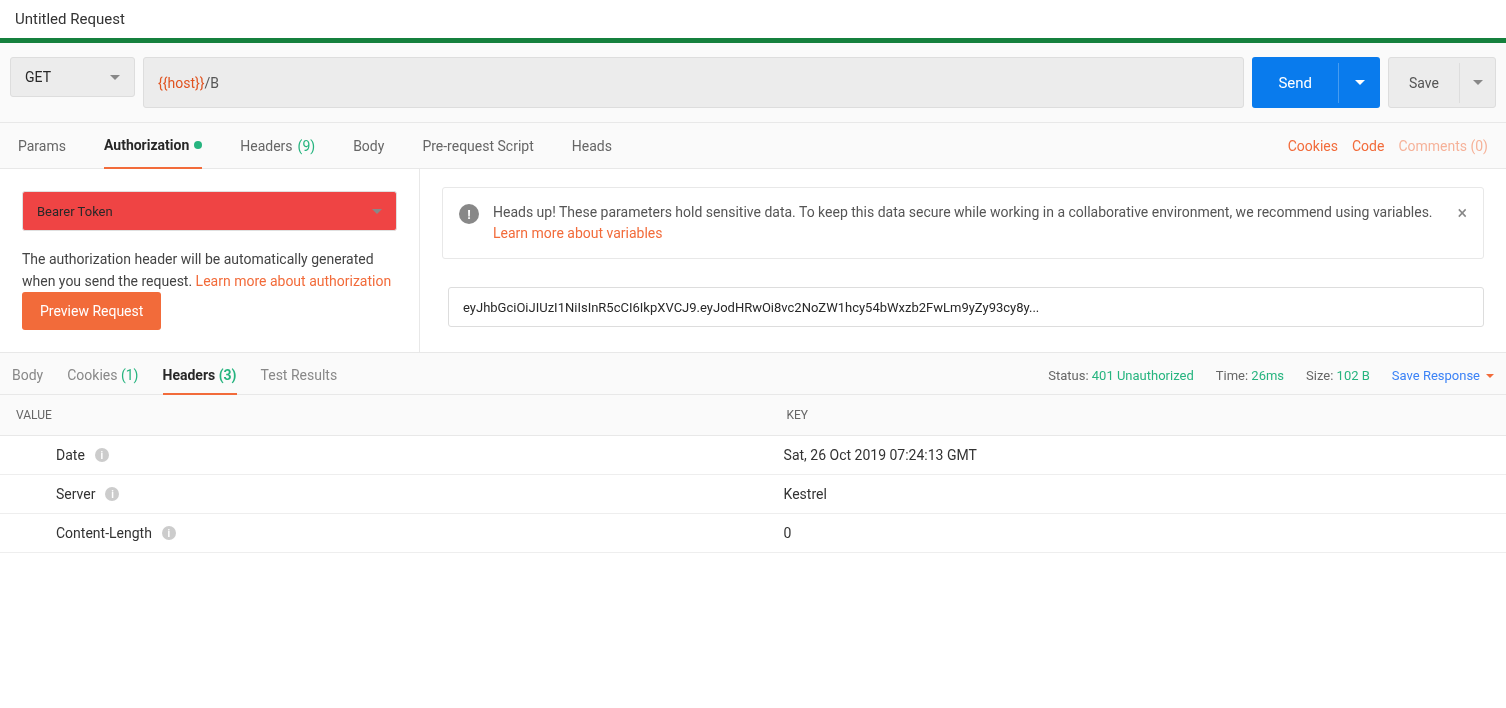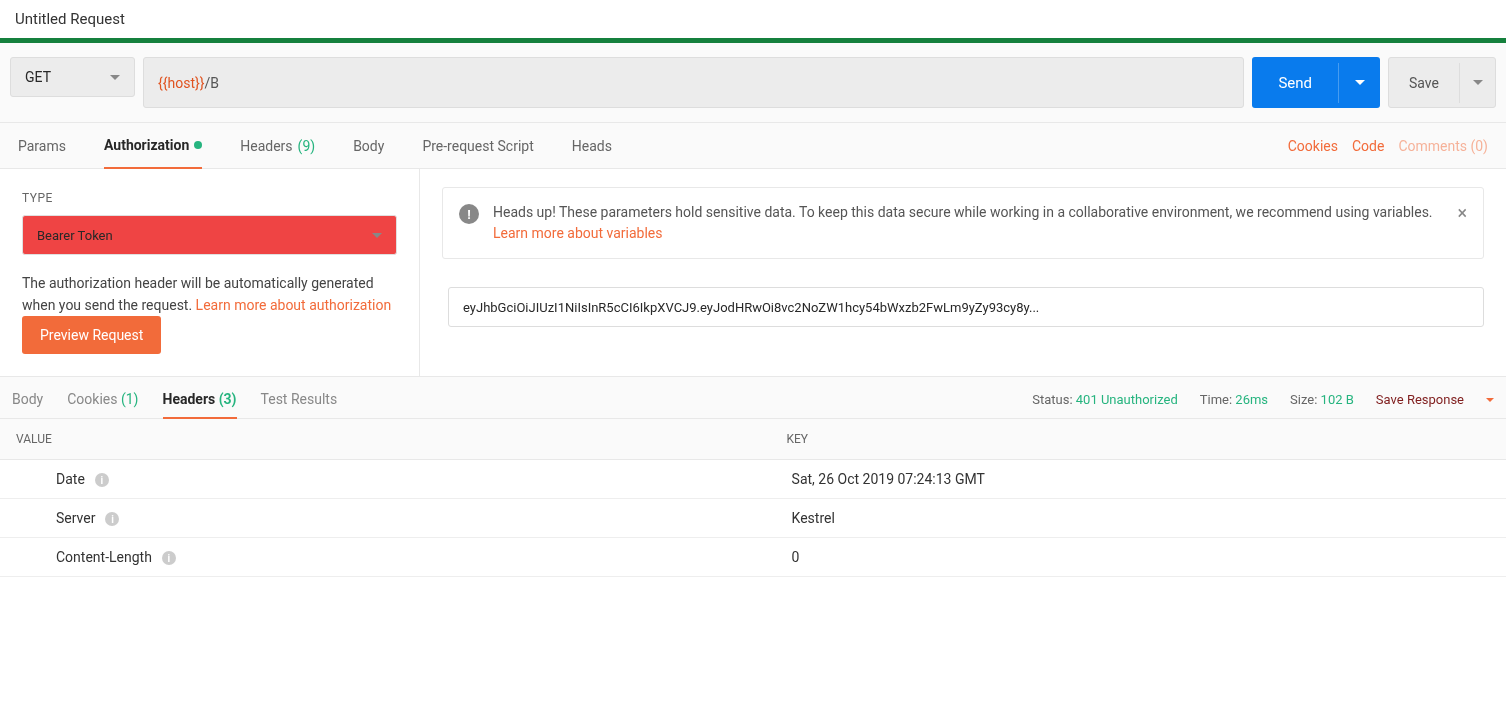--- a/index.html
+++ b/index.html
@@ -42,29 +42,29 @@
 .alert-close{color:#888;font-size:18px;cursor:pointer;margin-left:12px}
 .token-row{display:flex;align-items:center;gap:24px;padding-left:6px}
 .token-label{color:#555;font-size:14px;width:300px}
 .token-input{flex:1;height:40px;padding:0 14px;border:1px solid #ddd;border-radius:3px;font-size:13px;color:#282828;overflow:hidden;text-overflow:ellipsis;white-space:nowrap;display:flex;align-items:center}
 .resp-bar{display:flex;align-items:center;padding:14px 12px 10px;border-bottom:1px solid #e8e8e8;background:#fafafa}
 .resp-tabs{display:flex;gap:24px;font-size:14px}
 .resp-tab{color:#888;cursor:pointer}
 .resp-tab.active{color:#282828;font-weight:700;border-bottom:2px solid #f26b3a;padding-bottom:10px;margin-bottom:-11px}
 .resp-meta{margin-left:auto;display:flex;align-items:center;gap:22px;font-size:13px;color:#666}
 .meta-val{color:#26b47f}
-.save-resp{color:#7f1d1d;cursor:pointer;display:flex;align-items:center;gap:22px}
+.save-resp{color:#3b82f6;cursor:pointer;display:flex;align-items:center;gap:6px}
 .save-resp .chevron-down{border-top-color:#f26b3a;border-left-width:4px;border-right-width:4px;border-top-width:4px}
 .headers-table{width:100%}
 .ht-head{display:flex;background:#fafafa;border-bottom:1px solid #e8e8e8}
 .ht-cell{padding:13px 16px;font-size:12px;color:#666}
 .ht-key{width:51.5%;padding-left:56px}
 .ht-val{flex:1}
 .ht-row{display:flex;border-bottom:1px solid #eee}
-.ht-row .ht-cell{padding:11px 16px;font-size:14px;color:#333;display:flex;align-items:flex-end;gap:10px}
+.ht-row .ht-cell{padding:11px 8px;font-size:14px;color:#333;display:flex;align-items:center;gap:10px}
 .ht-row .ht-key{padding-left:56px}
 .info-icon{width:14px;height:14px;border-radius:50%;background:#ccc;color:#fff;display:inline-flex;align-items:center;justify-content:center;font-size:10px;font-weight:bold}
 </style>
 </head>
 <body>
 
 <div class="container">
   <div class="title-bar">
     <span class="title">Untitled Request</span>
   </div>
@@ -107,21 +107,20 @@
     <div class="req-tab">Heads</div>
     <div class="req-links">
       <span class="link-orange">Cookies</span>
       <span class="link-orange">Code</span>
       <span class="link-faded">Comments (0)</span>
     </div>
   </div>
 
   <div class="auth-panel">
     <div class="auth-left">
-      <div class="type-label">TYPE</div>
       <div class="type-select">
         <span>Bearer Token</span>
         <span class="chevron-down"></span>
       </div>
       <div class="auth-desc">
         <span>The authorization header will be automatically generated when you send the request. </span><span class="link-orange">Learn more about authorization</span>
       </div>
       <button class="preview-btn">Preview Request</button>
     </div>
     <div class="auth-right">

